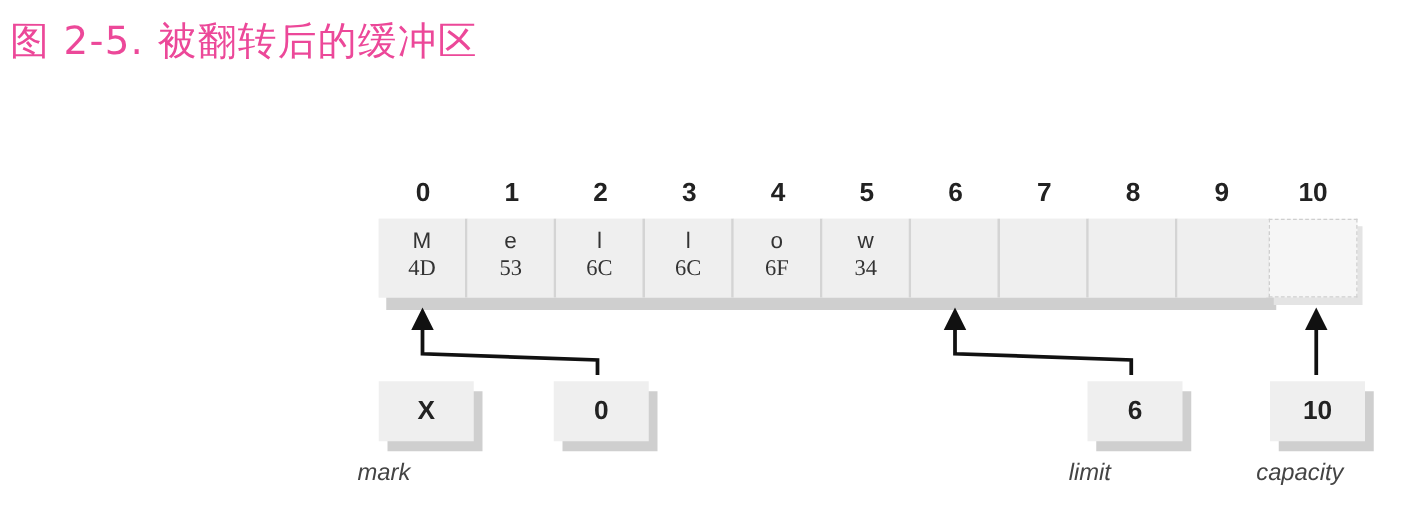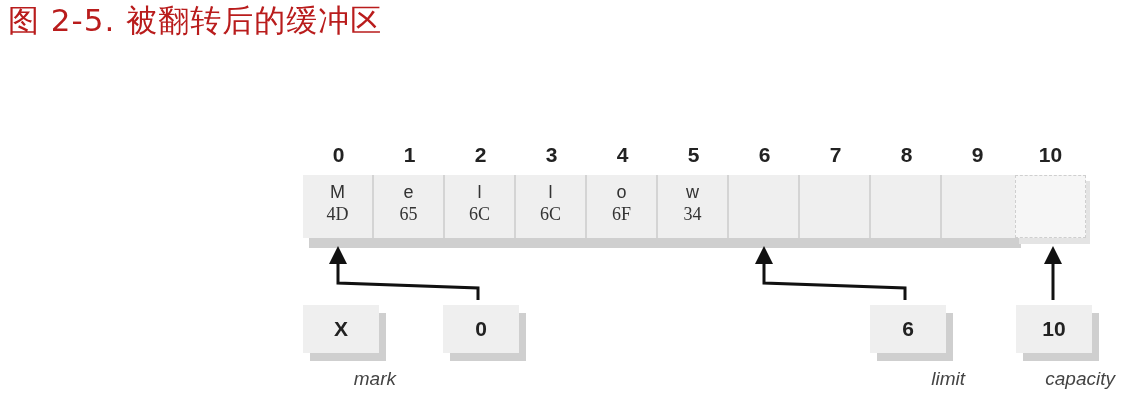--- a/index.html
+++ b/index.html
@@ -1,26 +1,26 @@
 <!DOCTYPE html>
 <html><head>
 <meta charset="utf-8">
 <style>
   html, body { margin: 0; padding: 0; background: #ffffff; }
   body { width: 1127px; height: 415px; position: relative; overflow: hidden; font-family: "DejaVu Sans", sans-serif; }
-  .title { position: absolute; left: 8px; top: 0; font-family: "DejaVu Sans", sans-serif; font-size: 31px; color: #b91c1c; letter-spacing: 1px; white-space: nowrap; text-align: right; }
+  .title { position: absolute; left: 8px; top: 12px; font-family: "DejaVu Sans", sans-serif; font-size: 31px; color: #ec4899; letter-spacing: 1px; white-space: nowrap; text-align: right; }
   .diagram { position: absolute; left: 0; top: 0; width: 1127px; height: 415px; }
   .idx { position: absolute; top: 143px; width: 71px; text-align: center; font-family: "Liberation Sans", sans-serif; font-weight: bold; font-size: 21px; color: #222; }
   .strip { position: absolute; left: 303px; top: 175px; width: 712px; height: 63px; background: #efefef; box-shadow: 6px 10px 0 #cfcfcf; }
   .cell { position: absolute; top: 175px; width: 71px; height: 63px; box-sizing: border-box; border-right: 2px solid #d4d4d4; background: #efefef; text-align: center; font-family: "Liberation Sans", sans-serif; font-size: 18px; color: #333; line-height: 22px; padding-top: 6px; }
   .cell .ch { display: block; }
   .cell .hex { display: block; font-family: Liberation Serif, serif; }
   .cell.cap { background: #f6f6f6; border: 1px dashed #cfcfcf; box-shadow: 4px 6px 0 #e4e4e4; }
   .box { position: absolute; top: 305px; width: 76px; height: 48px; background: #efefef; box-shadow: 7px 8px 0 #cfcfcf; text-align: center; line-height: 48px; font-family: "Liberation Sans", sans-serif; font-weight: bold; font-size: 21px; color: #222; }
-  .lbl { position: absolute; top: 368px; width: 110px; text-align: right; font-family: "Liberation Sans", sans-serif; font-style: italic; font-size: 19px; color: #444; }
+  .lbl { position: absolute; top: 368px; width: 110px; text-align: left; font-family: "Liberation Sans", sans-serif; font-style: italic; font-size: 19px; color: #444; }
   svg.arrows { position: absolute; left: 0; top: 0; }
 </style>
 </head>
 <body>
 
 <div class="title">图 2-5. 被翻转后的缓冲区</div>
 
 <div class="diagram">
 
   <div class="idx" style="left:303px">0</div>
@@ -36,21 +36,21 @@
   <div class="idx" style="left:1015px">10</div>
 
   <div class="strip"></div>
 
   <div class="cell" style="left:303px">
     <span class="ch">M</span>
     <span class="hex">4D</span>
   </div>
   <div class="cell" style="left:374px">
     <span class="ch">e</span>
-    <span class="hex">65</span>
+    <span class="hex">53</span>
   </div>
   <div class="cell" style="left:445px">
     <span class="ch">l</span>
     <span class="hex">6C</span>
   </div>
   <div class="cell" style="left:516px">
     <span class="ch">l</span>
     <span class="hex">6C</span>
   </div>
   <div class="cell" style="left:587px">

